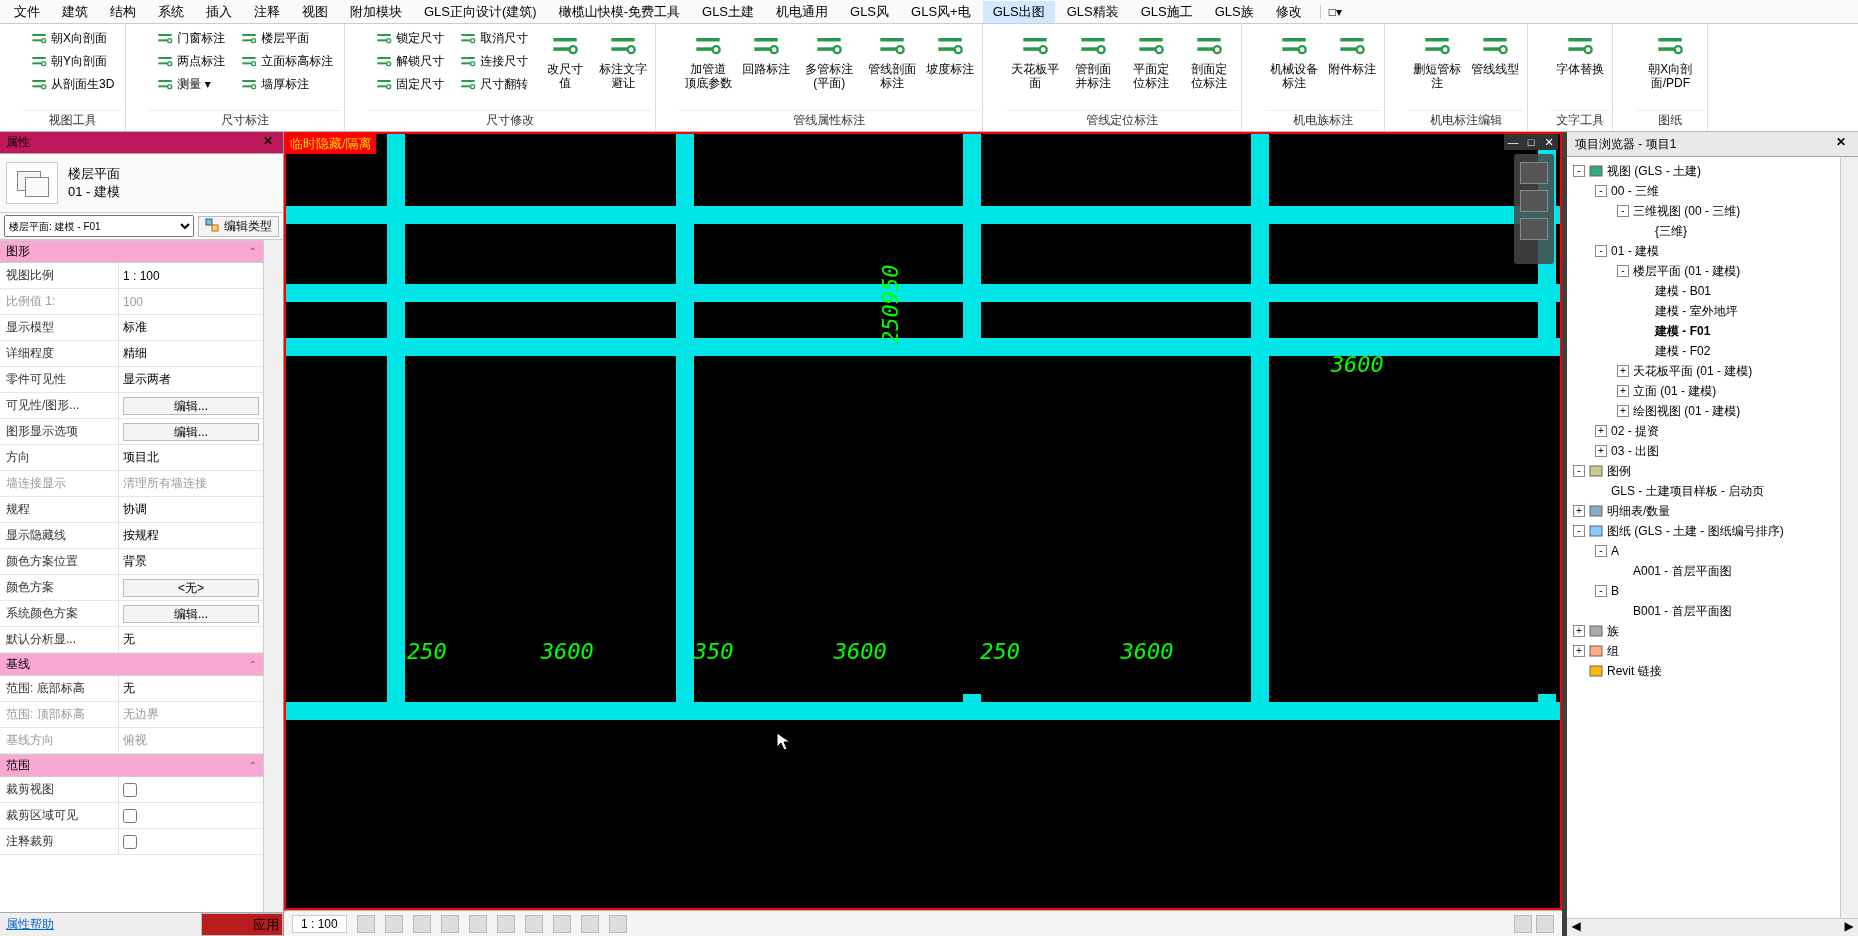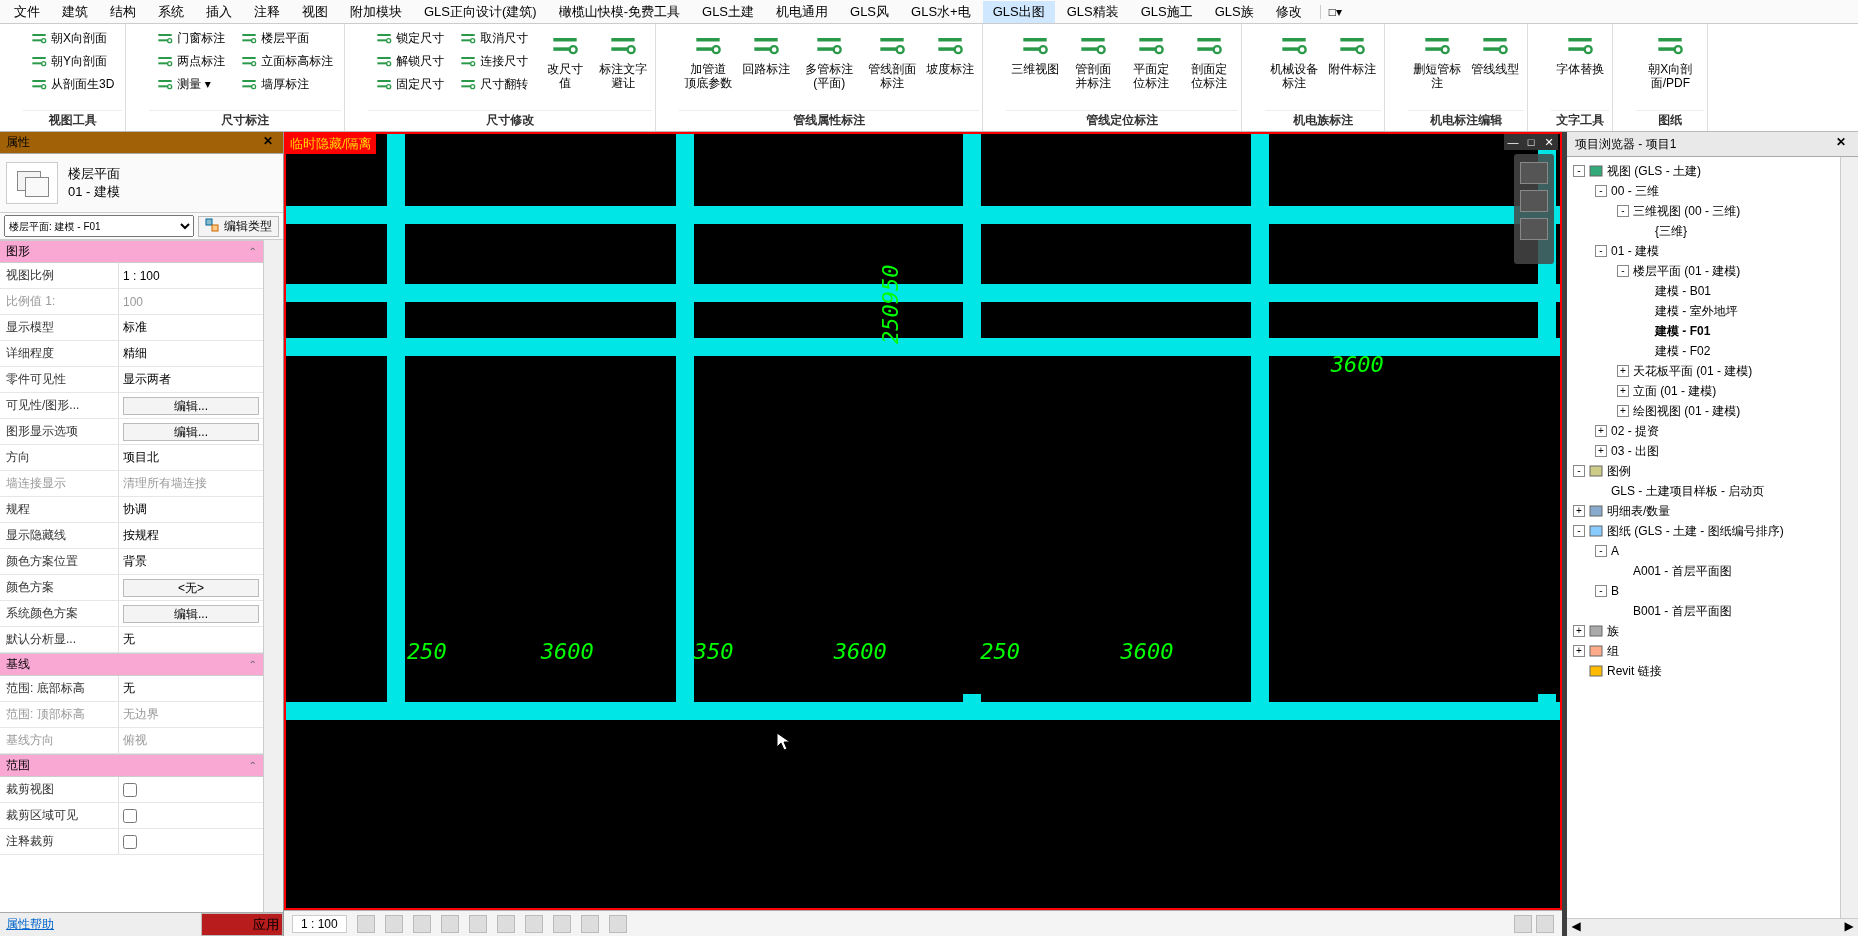--- a/index.html
+++ b/index.html
@@ -8,33 +8,33 @@
 
 .menubar { display: flex; background: #fafafa; border-bottom: 1px solid #ccc; height: 24px; align-items: center; padding: 0 4px; gap: 2px; }
 .menubar .mi { padding: 2px 10px; cursor: pointer; font-size: 13px; white-space: nowrap; }
 .menubar .mi.active { background: #d0e8ff; }
 .menubar .dd { font-size: 12px; padding: 0 8px; border-left: 1px solid #ccc; margin-left: 6px; }
 
 
 .ribbon { display: flex; background: #fff; height: 108px; border-bottom: 1px solid #bbb; }
 .rgroup { display: flex; flex-direction: column; border-right: 1px solid #ddd; padding: 3px 3px 1px 3px; margin-left: 20px; }
 .rgroup .body { flex: 1; display: flex; align-items: flex-start; gap: 0; }
-.rgroup .title { text-align: center; font-size: 12px; padding: 1px 4px; color: #333; border-top: 1px solid #eee; font-weight: bold; }
+.rgroup .title { text-align: center; font-size: 12px; padding: 1px 4px; color: #333; border-top: 1px solid #eee; }
 .rcol { display: flex; flex-direction: column; gap: 1px; padding: 0 2px; }
 .rbtn-s { display: flex; align-items: center; gap: 4px; padding: 1px 6px; cursor: pointer; font-size: 12px; white-space: nowrap; height: 22px; }
 .rbtn-v { display: flex; flex-direction: column; align-items: center; justify-content: flex-start; width: 58px; padding: 2px 3px; cursor: pointer; font-size: 12px; text-align: center; gap: 4px; height: 80px; }
 .rbtn-v .icon { width: 28px; height: 28px; margin-top: 2px; }
 .rbtn-v.wide { width: 68px; }
 
 
 .main { flex: 1; display: flex; overflow: hidden; }
 
 
 .props { width: 284px; background: #fafafa; border-right: 1px solid #999; display: flex; flex-direction: column; }
-.props-hdr { display: flex; align-items: center; background: #a16207; border-bottom: 1px solid #aaa; padding: 2px 6px; height: 22px; }
+.props-hdr { display: flex; align-items: center; background: #be185d; border-bottom: 1px solid #aaa; padding: 2px 6px; height: 22px; }
 .props-hdr .closex { margin-left: auto; width: 18px; height: 18px; text-align: center; cursor: pointer; font-weight: bold; }
 .type-sel { display: flex; align-items: center; padding: 8px 6px; border-bottom: 1px solid #ccc; gap: 10px; }
 .type-sel .thumb { width: 52px; height: 42px; background: #fff; border: 1px solid #ccc; position: relative; }
 .type-sel .thumb:before { content: ""; position: absolute; left: 10px; top: 8px; width: 22px; height: 18px; border: 1px solid #888; background: #f4f4f4; }
 .type-sel .thumb:after { content: ""; position: absolute; left: 18px; top: 14px; width: 22px; height: 18px; border: 1px solid #888; background: #f9f9f9; }
 .type-sel .tcol { display: flex; flex-direction: column; font-size: 13px; line-height: 1.4; }
 .row-bar { display: flex; align-items: center; padding: 2px 4px; border-bottom: 1px solid #ccc; gap: 4px; }
 .row-bar select { flex: 1; font-size: 10px; height: 22px; }
 .edit-type { border: 1px solid #bbb; padding: 1px 6px; background: #f4f4f4; cursor: pointer; font-size: 12px; display: flex; align-items: center; gap: 3px; }
 .plist { flex: 1; overflow-y: auto; background: #fff; }
@@ -99,21 +99,21 @@
     <div class="mi">系统</div>
     <div class="mi">插入</div>
     <div class="mi">注释</div>
     <div class="mi">视图</div>
     <div class="mi">附加模块</div>
     <div class="mi">GLS正向设计(建筑)</div>
     <div class="mi">橄榄山快模-免费工具</div>
     <div class="mi">GLS土建</div>
     <div class="mi">机电通用</div>
     <div class="mi">GLS风</div>
-    <div class="mi">GLS水+电</div>
+    <div class="mi">GLS风+电</div>
     <div class="mi active">GLS出图</div>
     <div class="mi">GLS精装</div>
     <div class="mi">GLS施工</div>
     <div class="mi">GLS族</div>
     <div class="mi">修改</div>
     <div class="dd">□▾</div>
   </div>
 
 <div class="ribbon">
     <div class="rgroup">
@@ -323,21 +323,21 @@
       <div class="title">管线属性标注</div>
     </div>
     <div class="rgroup">
       <div class="body">
         <div class="rbtn-v">
           <span class="icon"><svg class="sb" viewBox="0 0 24 24">
               <rect x="2" y="6" width="20" height="3" fill="#2a9a4a"></rect>
               <rect x="2" y="14" width="14" height="3" fill="#2a9a4a"></rect>
               <circle cx="19" cy="16" r="3" fill="none" stroke="#2a9a4a" stroke-width="2"></circle>
             </svg></span>
-          <span style="line-height:1.15">三维视图</span>
+          <span style="line-height:1.15">天花板平面</span>
         </div>
         <div class="rbtn-v">
           <span class="icon"><svg class="sb" viewBox="0 0 24 24">
               <rect x="2" y="6" width="20" height="3" fill="#2a9a4a"></rect>
               <rect x="2" y="14" width="14" height="3" fill="#2a9a4a"></rect>
               <circle cx="19" cy="16" r="3" fill="none" stroke="#2a9a4a" stroke-width="2"></circle>
             </svg></span>
           <span style="line-height:1.15">管剖面<br>并标注</span>
         </div>
         <div class="rbtn-v">

